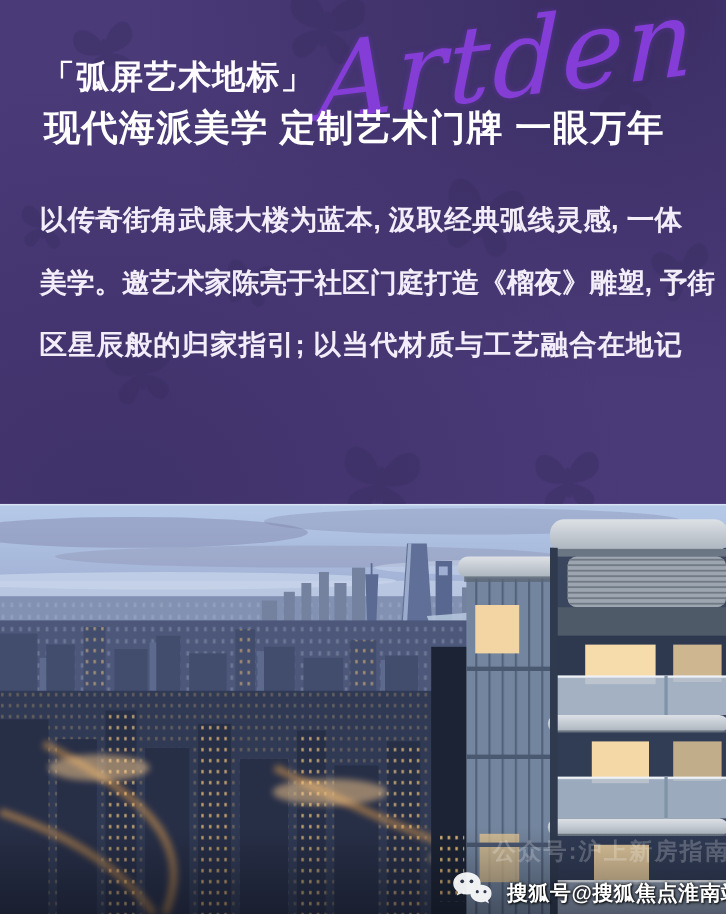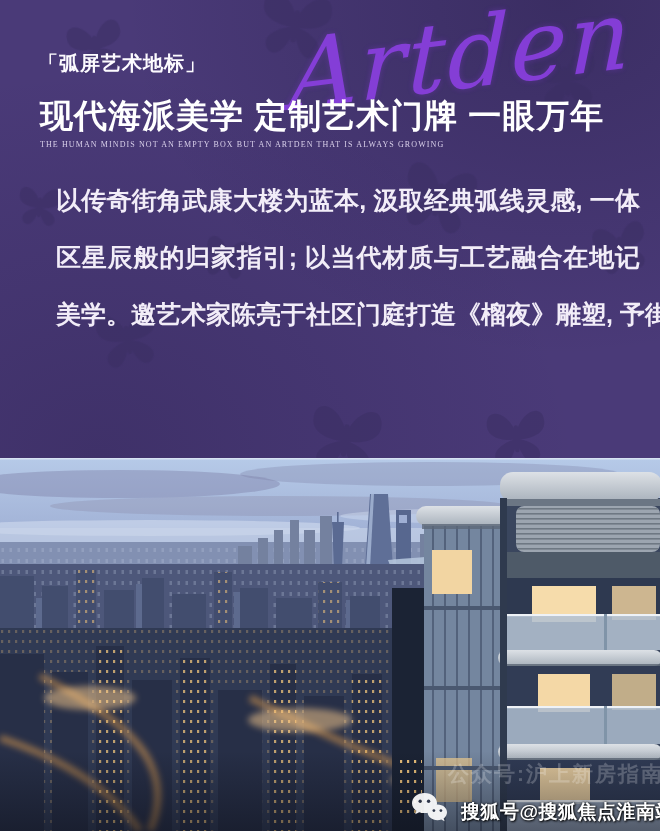--- a/index.html
+++ b/index.html
@@ -16,32 +16,32 @@
   .script-word{
     position:absolute;left:288px;top:8px;width:330px;
     font-family:"DejaVu Serif","Liberation Serif",serif;font-style:italic;
     font-size:96px;line-height:1;color:#8a3fe0;opacity:.92;
     transform:rotate(-7deg) skewX(-8deg);letter-spacing:2px;white-space:nowrap;
     text-shadow:0 0 6px rgba(138,63,224,.35);
   }
   .title-bracketed{
     position:absolute;left:38px;top:50px;color:#fdfbff;
     font-family:Liberation Mono, monospace;
-    font-size:20px;font-weight:600;letter-spacing:1px;white-space:nowrap;
+    font-size:30px;font-weight:600;letter-spacing:1px;white-space:nowrap;
   }
   .subtitle{
     position:absolute;left:40px;top:94px;color:#ffffff;
     font-size:33px;font-weight:700;letter-spacing:1px;white-space:nowrap;
   }
   .caption-en{
     position:absolute;left:40px;top:140px;color:#d9d0ea;
     font-family:"Liberation Serif","DejaVu Serif",serif;
     font-size:8px;letter-spacing:1.1px;white-space:nowrap;
   }
-  .paragraph{position:absolute;left:56px;top:172px;width:584px;color:#f2edf8;}
+  .paragraph{position:absolute;left:36px;top:172px;width:584px;color:#f2edf8;}
   .paragraph .pline{
     height:57px;line-height:57px;font-size:25px;font-weight:700;
     text-align:justify;text-align-last:justify;white-space:nowrap;overflow:visible;
   }
   .paragraph .pline.last{text-align-last:left;}
   
   .photo{position:absolute;left:0;top:458px;width:660px;height:373px;}
   .photo svg{display:block;}
   
   .wm-faint{
@@ -82,26 +82,25 @@
         <use href="#bfly" transform="translate(198,228) scale(2.4) rotate(11 12 12)"></use>
       </g>
     </svg>
 
     <span class="script-word">Artden</span>
 
     <h1 class="title-bracketed" style="margin:0;">「弧屏艺术地标」</h1>
 
     <div class="subtitle">现代海派美学 定制艺术门牌 一眼万年</div>
 
-    <div class="caption-en">THE HUMAN MINDIS NOT AN EMPTY BOX BUT AN ARTDEN THAT IS ALWAYS GROWING</div>
 
     <div class="paragraph">
       <div class="pline">以传奇街角武康大楼为蓝本, 汲取经典弧线灵感, 一体</div>
+      <div class="pline">美学。邀艺术家陈亮于社区门庭打造《榴夜》雕塑, 予街</div>
       <div class="pline">区星辰般的归家指引; 以当代材质与工艺融合在地记</div>
-      <div class="pline">美学。邀艺术家陈亮于社区门庭打造《榴夜》雕塑, 予街</div>
     </div>
   </section>
 
   <figure class="photo" style="margin:0;">
     <svg width="660" height="373" viewBox="0 0 660 373" aria-hidden="true">
       <defs>
         <linearGradient id="sky" x1="0" y1="0" x2="0" y2="1">
           <stop offset="0" stop-color="#b6cae8"></stop>
           <stop offset="0.55" stop-color="#9fafd4"></stop>
           <stop offset="1" stop-color="#8e9cc0"></stop>

